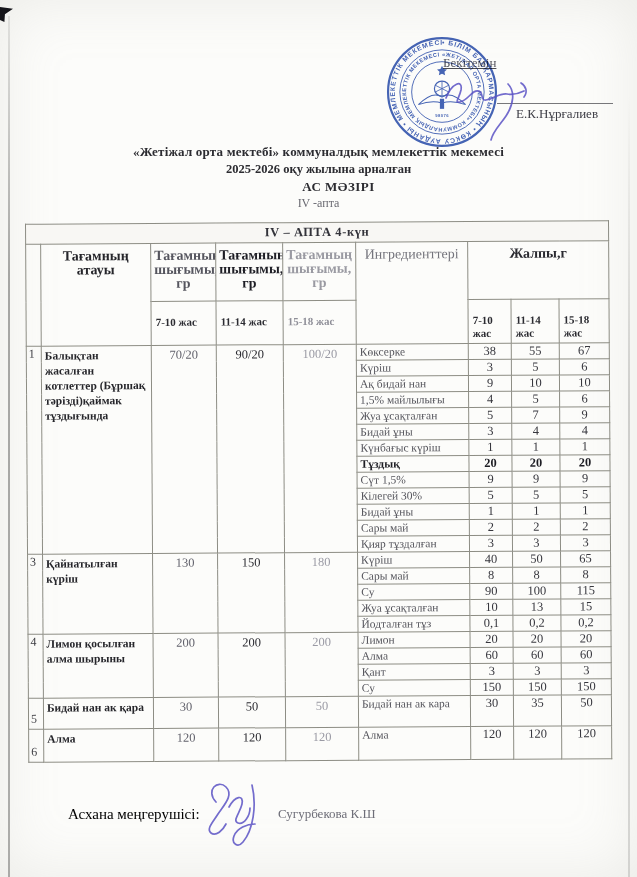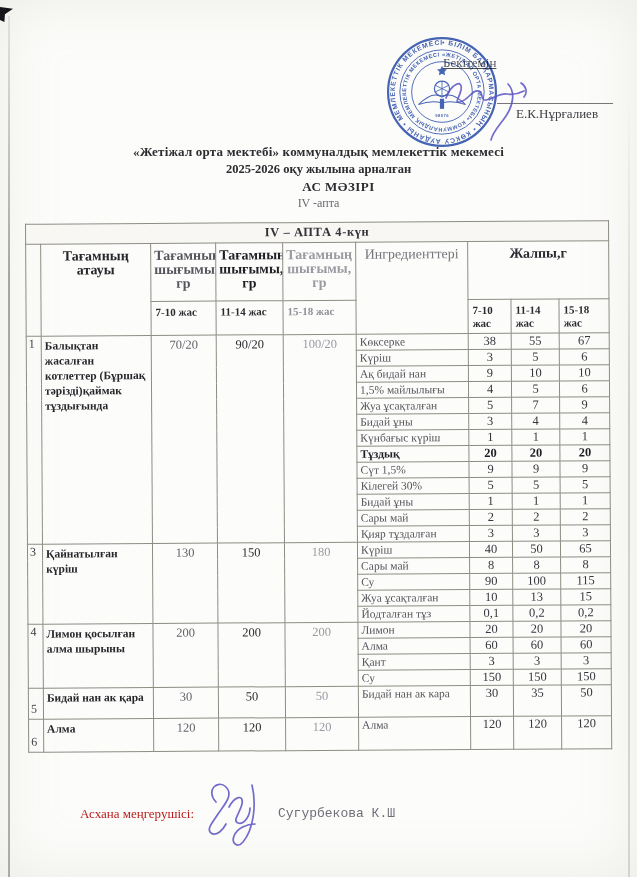--- a/index.html
+++ b/index.html
@@ -45,21 +45,21 @@
   .t5{font-size:12.5px;font-weight:bold;margin-top:0;color:#47474e;}
 
   
   table.menu{position:absolute;left:25px;top:222px;width:583px;border-collapse:collapse;
     table-layout:fixed;transform:rotate(-0.35deg);transform-origin:290px 0;}
   table.menu{border:1.5px solid #63635c;}
   .menu th,.menu td{border:1px solid #8d8d84;padding:0 3px;overflow:hidden;}
   .banner{height:19px;font-size:12.5px;font-weight:bold;text-align:center;color:#33333a;
     letter-spacing:.6px;background:#f8f7f4;}
   .hrow th{height:52px;vertical-align:top;padding-top:5px;font-size:14px;line-height:14px;text-align:center;}
-  .arow th{height:29px;vertical-align:top;padding-top:4px;font-size:11px;line-height:13px;text-align:left;padding-left:4px;margin-left:16px;}
+  .arow th{height:29px;vertical-align:top;padding-top:14px;font-size:11px;line-height:13px;text-align:left;padding-left:4px;margin-left:16px;}
   .c-name{font-weight:bold;color:#26262b;vertical-align:top;padding-top:4px;}
   .h-out1{font-weight:bold;color:#55555e;}
   .h-out2{font-weight:bold;color:#1f1f26;}
   .h-out3{font-weight:bold;color:#9a9aa2;}
   .h-ing{font-weight:normal;color:#74747c;text-align:left;padding-left:4px;vertical-align:top;padding-top:4px;}
   .h-total{font-weight:bold;color:#2a2a30;text-align:center;vertical-align:top;padding-top:4px;margin-top:31px;}
   .a1,.a2{font-weight:bold;color:#2b2b31;}
   .a3{font-weight:bold;color:#8f8f98;}
   .ta{font-weight:bold;color:#2b2b31;}
   .menu td{vertical-align:top;font-size:11.5px;line-height:15px;color:#4a4a52;}
@@ -70,22 +70,22 @@
   td.p0{color:#62626c;} td.p1{color:#2a2a30;} td.p2{color:#9a9aa4;}
   td.iname{color:#55555c;padding-right:12px;white-space:normal;}
   td.ival{font-size:12.5px;text-align:center;color:#37373e;}
   td.b{font-weight:bold;color:#1e1e24;}
   tr.dish-start td{border-top:1px solid #7e7e76;}
   tr.ing-next td{border-top:1px solid #c6c6bd;}
   tr.tall td{height:30px;}
   tr.row5 td{height:28px;}
 
   
-  .f-label{position:absolute;left:80px;top:806px;font-size:13px;color:#b91c1c;}
-  .f-name{position:absolute;left:278px;top:806px;font-size:13px;color:#6e6e78;font-family:Liberation Mono, monospace;}
+  .f-label{position:absolute;left:68px;top:806px;font-size:15px;color:#000000;}
+  .f-name{position:absolute;left:278px;top:806px;font-size:13px;color:#6e6e78;}
 </style>
 </head>
 <body>
 
 <div class="page">
 
   <div class="corner-mark"></div>
   <div class="edge edge-left"></div>
   <div class="edge edge-right"></div>
 

